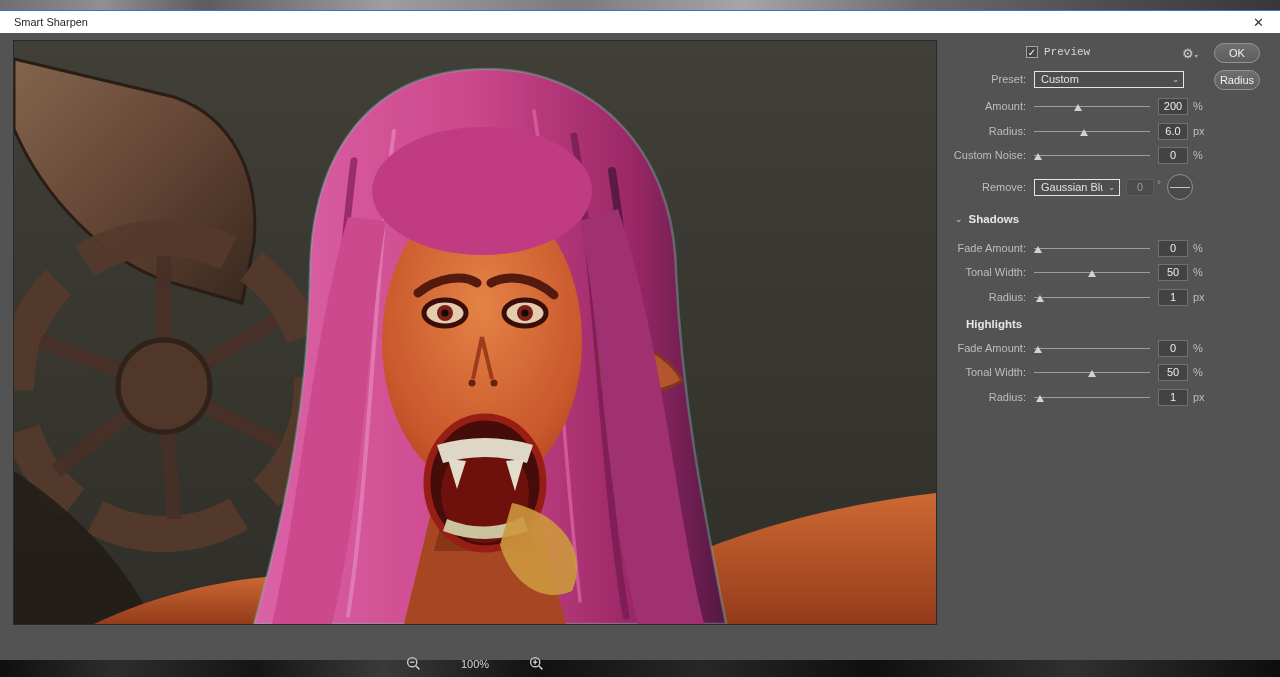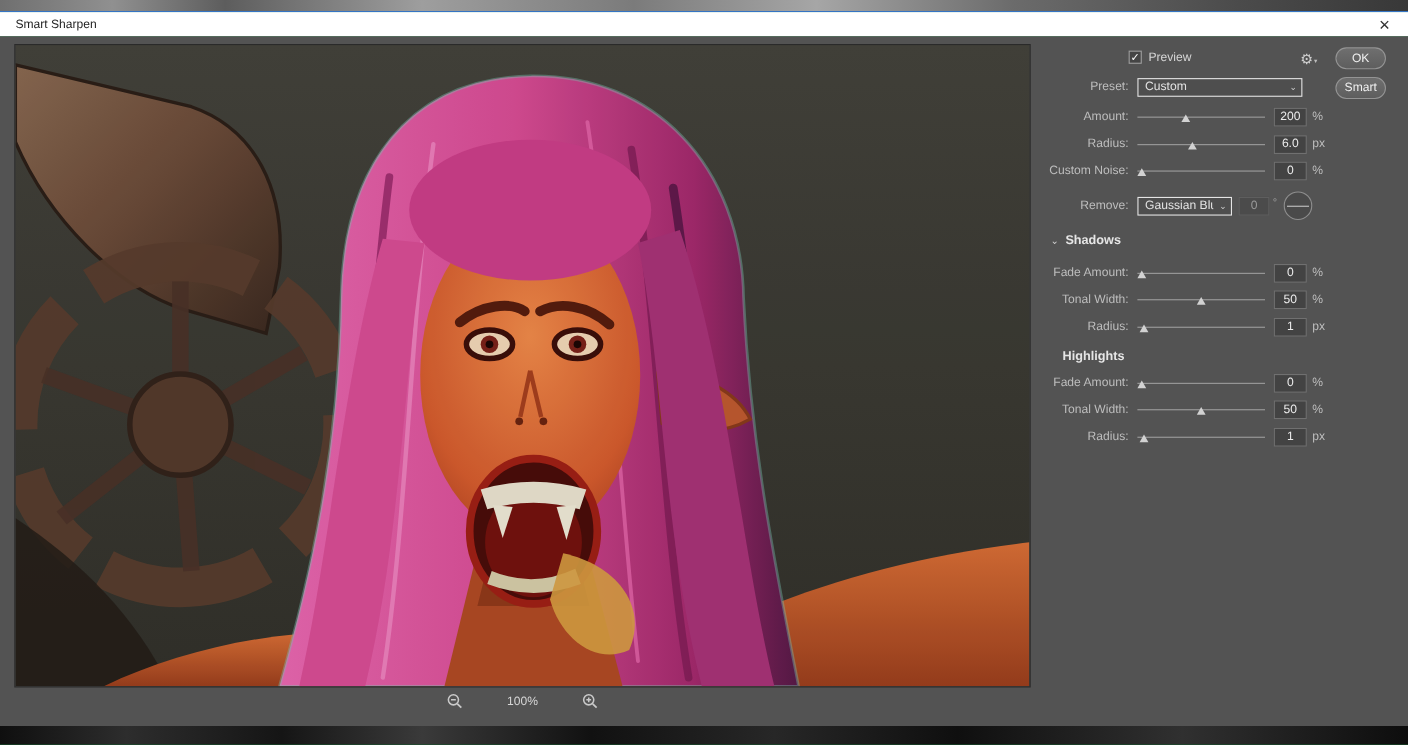--- a/index.html
+++ b/index.html
@@ -14,42 +14,42 @@
   .dialog { position:absolute; left:0; top:10px; width:1280px; height:650px; border-top:1px solid #3574c4; }
   .titlebar { height:22px; background:#ffffff; display:flex; align-items:center; padding:0 10px 0 14px; }
   .title { flex:1; font-size:11px; color:#1f1f1f; }
   .close { font-size:13px; color:#333; padding:0 6px; cursor:pointer; line-height:1; }
 
   .dialogbody { position:relative; height:627px; background:#535353; }
 
   .preview { position:absolute; left:14px; top:8px; width:922px; height:583px; background:#3a3a34; outline:1px solid #2a2a2a; overflow:hidden; }
   .preview svg { display:block; width:100%; height:100%; }
 
-  .zoomrow { position:absolute; left:14px; top:597px; width:922px; display:flex; justify-content:center; align-items:center; gap:40px; }
+  .zoomrow { position:absolute; left:14px; top:623px; width:922px; display:flex; justify-content:center; align-items:center; gap:40px; }
   .zoomtxt { font-size:11px; color:#d6d6d6; }
   .zicon { cursor:pointer; display:flex; }
 
   .panel { position:absolute; left:950px; top:0; width:330px; height:100%; font-size:11px; color:#c2c2c2; }
   .row { position:absolute; left:0; display:flex; align-items:center; height:18px; }
   .lbl { width:76px; text-align:right; margin-right:8px; color:#bdbdbd; white-space:nowrap; }
   .slider { position:relative; width:116px; height:14px; margin-right:8px; cursor:pointer; }
   .track { position:absolute; left:0; right:0; top:7px; height:1px; background:#9d9d9d; }
   .thumb { position:absolute; top:5px; width:0; height:0; border-left:4px solid transparent; border-right:4px solid transparent; border-bottom:7px solid #d2d2d2; }
   .val { width:30px; height:17px; background:#434343; border:1px solid #707070; color:#ececec; font-size:11px; text-align:center; font-family:inherit; margin-right:5px; }
   .unit { color:#bdbdbd; }
 
   .dropdown { height:17px; background:#4e4e4e; border:1px solid #e5e5e5; color:#e2e2e2; display:flex; align-items:center; padding:0 4px 0 6px; cursor:pointer; }
   .dd-text { flex:1; font-size:11px; white-space:nowrap; overflow:hidden; }
   .dd-chev { font-size:8px; color:#cfcfcf; margin-left:5px; }
 
   .btn { position:absolute; width:46px; height:20px; border-radius:10px; background:linear-gradient(#6f6f6f,#5e5e5e); border:1px solid #949494; color:#f0f0f0; font-size:11px; font-family:inherit; cursor:pointer; }
 
   .checkrow { position:absolute; display:flex; align-items:center; cursor:pointer; }
   .checkbox { width:12px; height:12px; background:#454545; border:1px solid #a2a2a2; color:#fff; font-size:10px; line-height:11px; text-align:center; margin-right:6px; }
-  .cb-label { color:#d6d6d6; }
+  .cb-label { color:#d6d6d6;font-family:Liberation Mono, monospace; }
 
   .gear { position:absolute; color:#d0d0d0; font-size:13px; cursor:pointer; display:flex; align-items:flex-end; }
   .gear-caret { font-size:6px; color:#bdbdbd; margin-left:1px; padding-bottom:2px; }
 
   .sec-h { position:absolute; display:flex; align-items:center; font-size:11.5px; font-weight:bold; color:#e6e6e6; }
   .sec-chev { font-size:9px; font-weight:normal; color:#cfcfcf; margin-right:6px; cursor:pointer; }
 
   .remove-row { height:30px; }
   .angle-val { width:28px; height:17px; background:#4b4b4b; border:1px solid #5e5e5e; color:#9a9a9a; text-align:center; font-size:11px; font-family:inherit; margin-left:6px; }
   .deg { color:#9a9a9a; font-size:10px; margin:0 6px 6px 3px; }
@@ -197,21 +197,21 @@
           <span class="checkbox">✓</span>
           <span class="cb-label">Preview</span>
         </div>
 
         <div class="gear" style="left:232px; top:13px;">
           <span>⚙</span>
           <span class="gear-caret">▾</span>
         </div>
 
         <button class="btn" style="left:264px; top:10px;">OK</button>
-        <button class="btn" style="left:264px; top:37px;">Smart</button>
+        <button class="btn" style="left:264px; top:37px;">Radius</button>
 
         <div class="row" style="top:37px;">
           <span class="lbl">Preset:</span>
           <div class="dropdown" style="width:150px;">
             <span class="dd-text">Custom</span>
             <span class="dd-chev">⌄</span>
           </div>
         </div>
 
         <div class="row" style="top:64px;">

